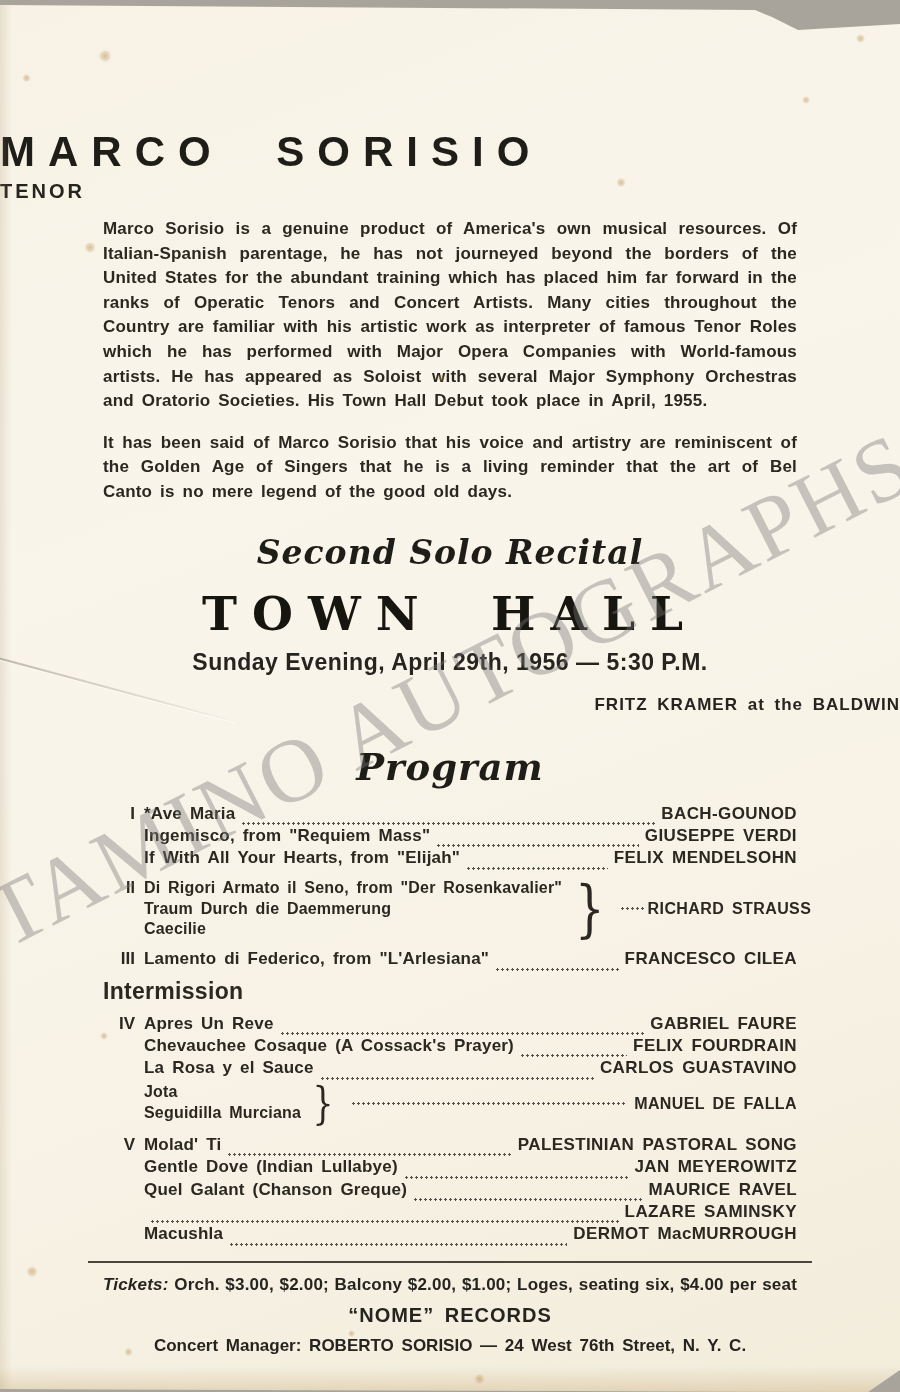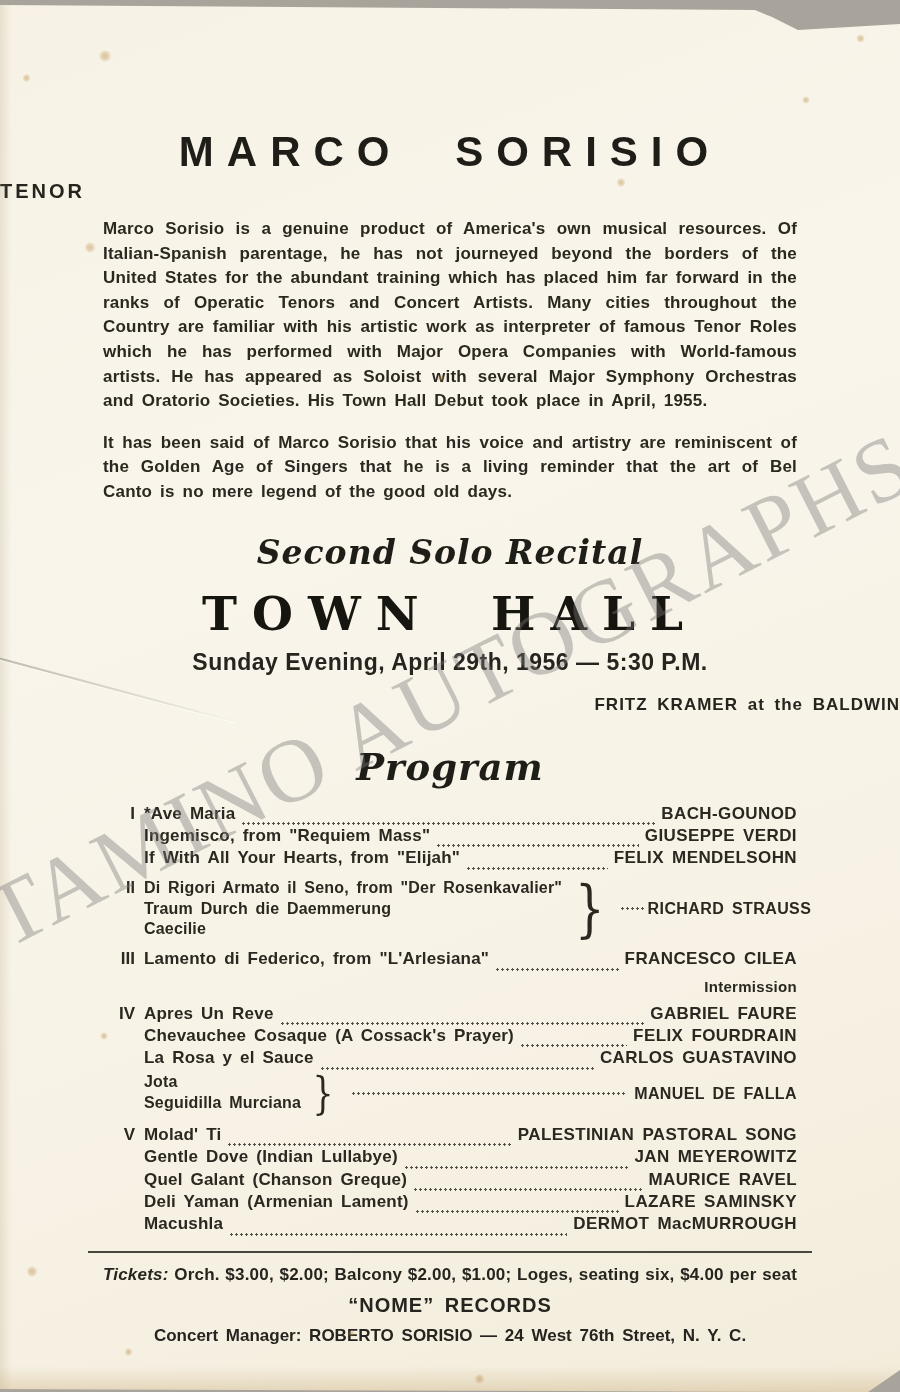--- a/index.html
+++ b/index.html
@@ -19,21 +19,21 @@
   .edge-bottom{
     position:absolute;left:0;right:0;bottom:0;height:26px;
     background:linear-gradient(to top,rgba(196,164,112,.35),rgba(196,164,112,0));
   }
   .edge-left{
     position:absolute;left:0;top:0;bottom:0;width:12px;
     background:linear-gradient(to right,rgba(160,140,100,.18),rgba(160,140,100,0));
   }
   
   .artist-name{
-    margin:128px 0 0;text-align:center;
+    margin:128px 0 0;text-align:left;
     font-size:42px;font-weight:700;letter-spacing:13px;word-spacing:28px;
     color:#1f1d18;
   }
   .artist-role{
     margin:4px 0 0;text-align:left;
     font-size:20px;font-weight:700;letter-spacing:3px;
   }
   
   .bio{width:694px;margin:14px auto 0;}
   .bio p{
@@ -89,21 +89,21 @@
     width:26px;height:5px;margin:0 2px 0 10px;align-self:center;
     background-image:radial-gradient(circle,#55514a 1px,rgba(0,0,0,0) 1.2px);
     background-size:5px 3px;background-repeat:repeat-x;background-position:left center;
   }
   .leader-mid{
     flex:1;height:5px;margin:0 8px 0 14px;align-self:center;
     background-image:radial-gradient(circle,#55514a 1px,rgba(0,0,0,0) 1.2px);
     background-size:5px 3px;background-repeat:repeat-x;background-position:left center;
   }
   .push-right{justify-content:flex-end;}
-  .intermission{text-align:right;font-size:15px;margin:7px 0 6px;letter-spacing:.3px;}
+  .intermission{text-align:left;font-size:23px;margin:7px 0 6px;letter-spacing:.3px;}
   
   .rule{width:724px;margin:15px auto 0;border:0;border-top:2px solid #4a463d;}
   .tickets{
     width:694px;margin:12px auto 0;
     font-size:17px;font-weight:700;letter-spacing:.2px;
     text-align:justify;text-align-last:justify;
   }
   .tickets .lbl{font-style:italic;}
   .boxoffice{margin:7px 0 0;text-align:center;font-size:17px;font-weight:700;word-spacing:3px;}
   .records{margin:9px 4px 0;text-align:center;font-size:20px;font-weight:700;letter-spacing:1px;word-spacing:4px;}
@@ -244,21 +244,20 @@
           <span class="composer">JAN MEYEROWITZ</span>
         </div>
         <div class="prow">
           <span class="numeral"></span>
           <span class="ptitle">Quel Galant (Chanson Greque)</span>
           <span class="leader"></span>
           <span class="composer">MAURICE RAVEL</span>
         </div>
         <div class="prow">
           <span class="numeral"></span>
-          <span class="ptitle">Deli Yaman (Armenian Lament)</span>
           <span class="leader"></span>
           <span class="composer">LAZARE SAMINSKY</span>
         </div>
         <div class="prow">
           <span class="numeral"></span>
           <span class="ptitle">Macushla</span>
           <span class="leader"></span>
           <span class="composer">DERMOT MacMURROUGH</span>
         </div>
       </div>

